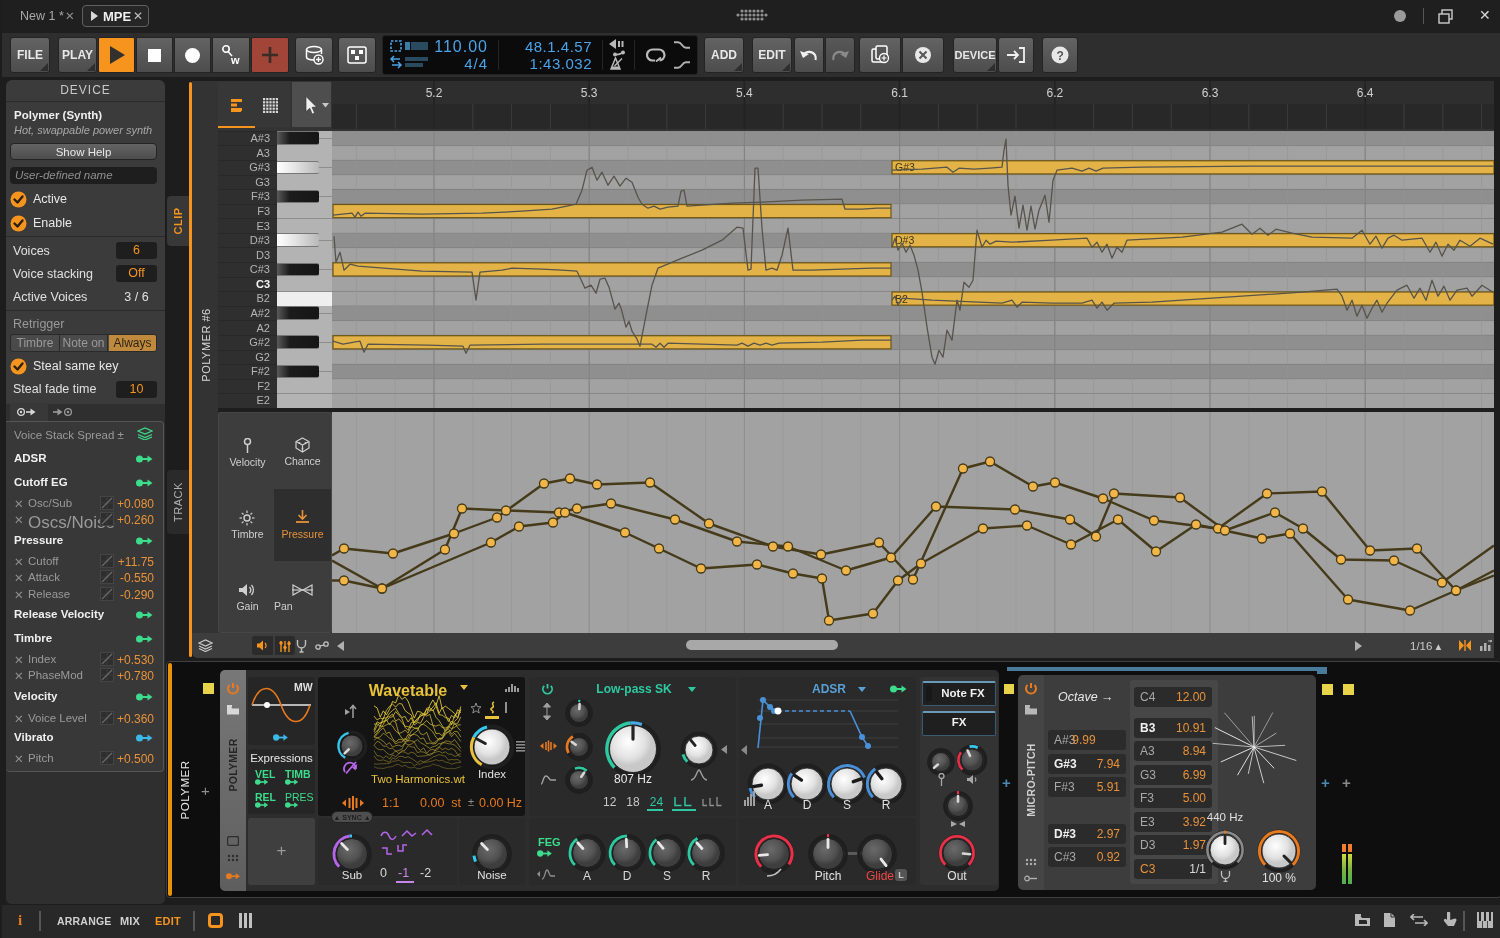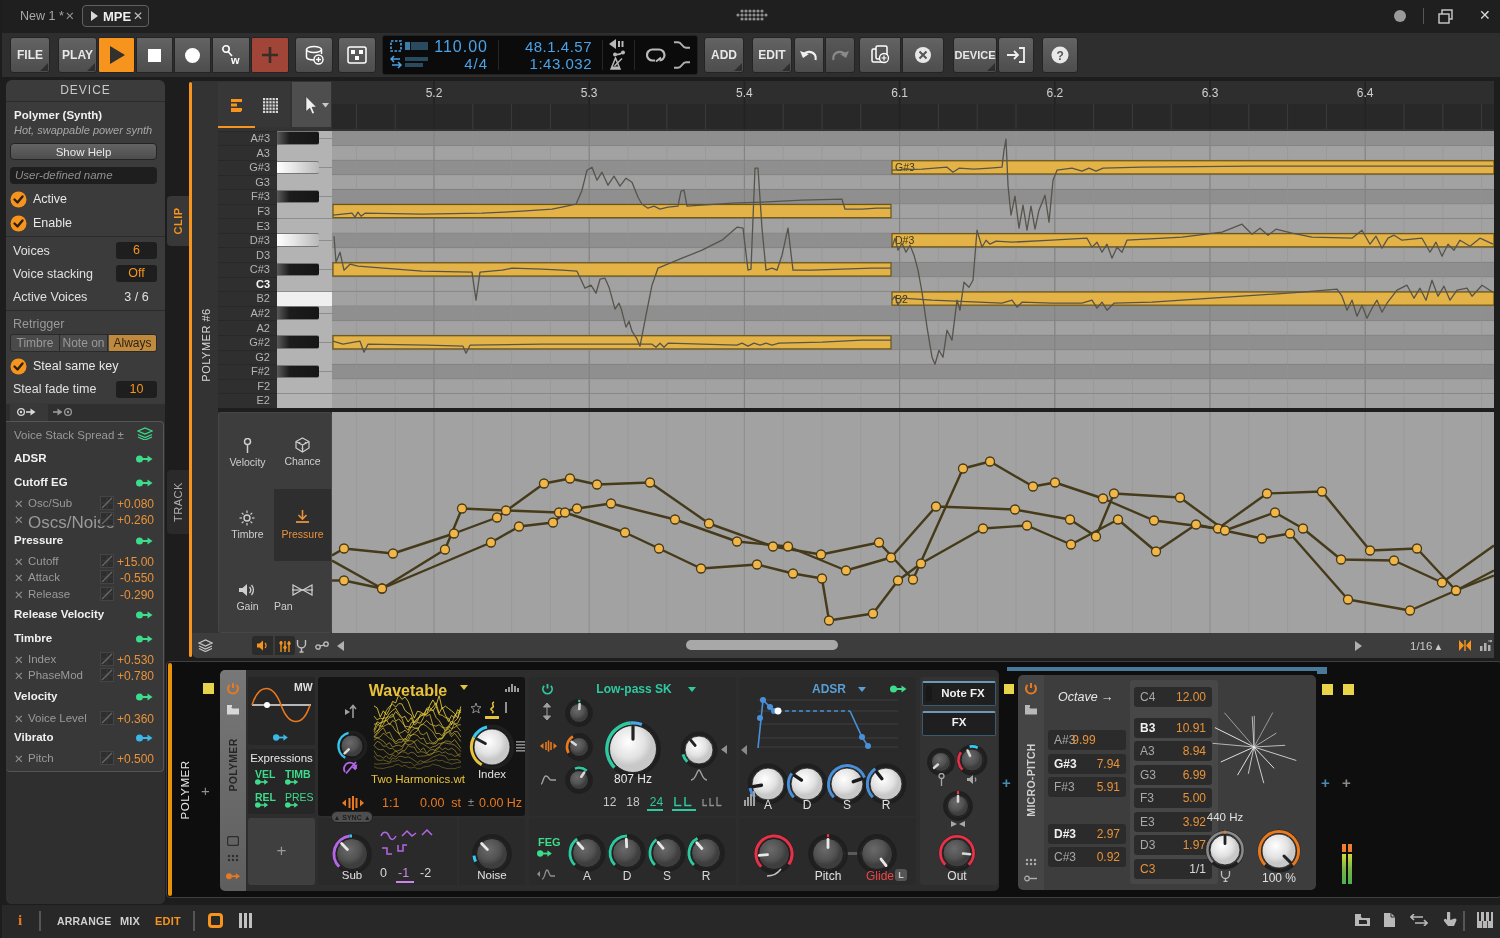--- a/index.html
+++ b/index.html
@@ -251,21 +251,21 @@
       <line x1="6" y1="5" x2="13" y2="5" stroke="#3ddc8c" stroke-width="2"></line>
       <path d="M11.5,1.5 L16.5,5 L11.5,8.5 Z" fill="#3ddc8c"></path>
     </svg>
 <div class="abs" style="left:12px;top:555px;color:#8f8f8f;font-size:11.5px">✕</div>
 <div class="abs" style="left:26px;top:555px;color:#9a9a9a;font-size:11.5px">Cutoff</div>
 <svg class="abs" style="left:98px;top:554px" width="14" height="14">
       <rect x="0.5" y="0.5" width="13" height="13" fill="#2e2e2e" stroke="#454545"></rect>
       <path d="M7,0.5 V13.5 M0.5,7 H13.5" stroke="#3a3a3a" stroke-width="1"></path>
       <path d="M2,12 L12,2" stroke="#6a6a6a" stroke-width="1.2"></path>
     </svg>
-<div class="abs" style="left:100px;top:555px;width:52px;text-align:right;color:#e8923a;font-size:12px">+15.00</div>
+<div class="abs" style="left:100px;top:555px;width:52px;text-align:right;color:#e8923a;font-size:12px">+11.75</div>
 <div class="abs" style="left:12px;top:571px;color:#8f8f8f;font-size:11.5px">✕</div>
 <div class="abs" style="left:26px;top:571px;color:#9a9a9a;font-size:11.5px">Attack</div>
 <svg class="abs" style="left:98px;top:570px" width="14" height="14">
       <rect x="0.5" y="0.5" width="13" height="13" fill="#2e2e2e" stroke="#454545"></rect>
       <path d="M7,0.5 V13.5 M0.5,7 H13.5" stroke="#3a3a3a" stroke-width="1"></path>
       <path d="M2,12 L12,2" stroke="#6a6a6a" stroke-width="1.2"></path>
     </svg>
 <div class="abs" style="left:100px;top:571px;width:52px;text-align:right;color:#e8923a;font-size:12px">-0.550</div>
 <div class="abs" style="left:12px;top:588px;color:#8f8f8f;font-size:11.5px">✕</div>
 <div class="abs" style="left:26px;top:588px;color:#9a9a9a;font-size:11.5px">Release</div>

